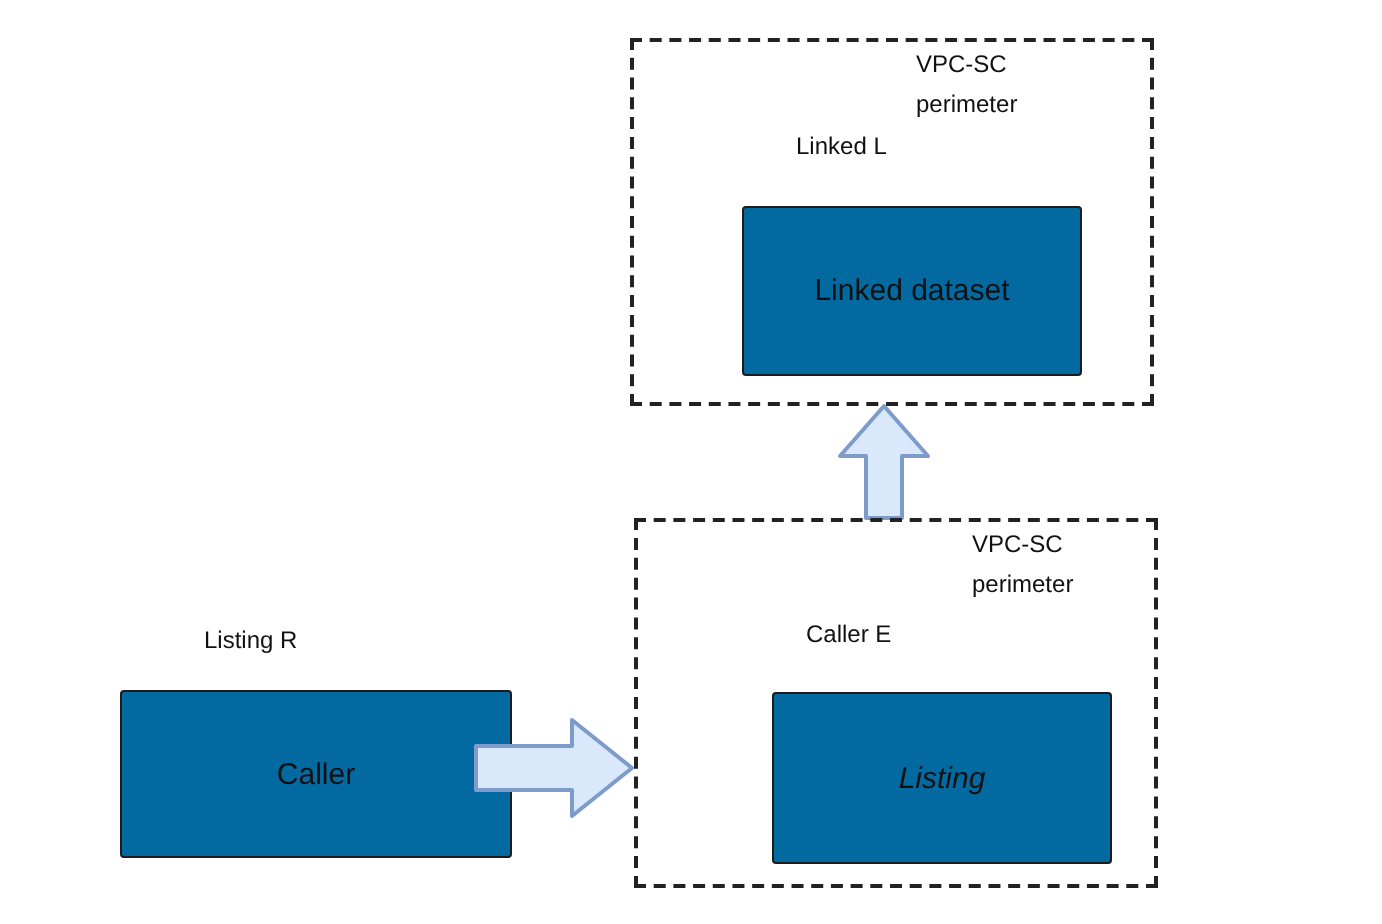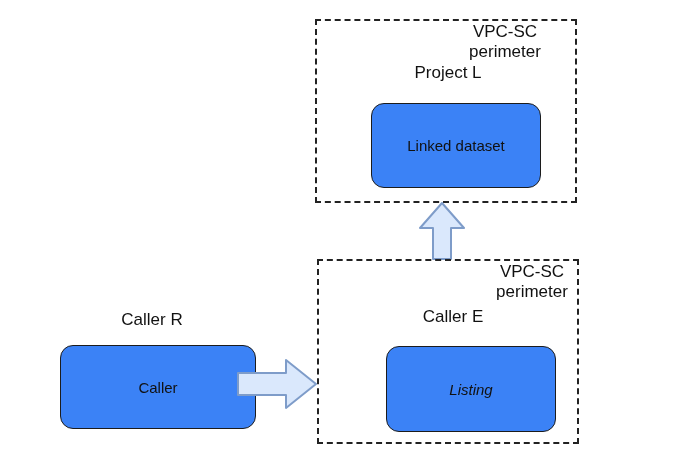--- a/index.html
+++ b/index.html
@@ -20,36 +20,36 @@
     position: absolute;
     border: 2px dashed #222222;
     box-sizing: border-box;
     background: transparent;
   }
   .perimeter-box.top    { left: 315px; top: 19px;  width: 262px; height: 184px; }
   .perimeter-box.bottom { left: 317px; top: 259px; width: 262px; height: 185px; }
 
   .label {
     position: absolute;
-    font-size: 17px;
+    font-size: 12px;
     line-height: 20px;
-    text-align: center;
+    text-align: left;
     white-space: pre;
   }
   .perimeter-label.top    { left: 458px; top: 22px;  width: 94px; }
   .perimeter-label.bottom { left: 486px; top: 262px; width: 92px; }
   .project-label.l { left: 398px; top: 63px;  width: 100px; }
   .project-label.e { left: 403px; top: 307px; width: 100px; }
   .project-label.r { left: 102px; top: 310px; width: 100px; }
 
   .node {
     position: absolute;
     border: 1.5px solid #1c1c1c;
-    border-radius: 13px;
-    background: #3b82f6;
+    border-radius: 2px;
+    background: #0369a1;
     box-sizing: border-box;
     display: flex;
     align-items: center;
     justify-content: center;
     font-size: 15px;
   }
   .node.linked-dataset { left: 371px; top: 103px; width: 170px; height: 85px; }
   .node.listing        { left: 386px; top: 346px; width: 170px; height: 86px; font-style: italic; }
   .node.caller         { left: 60px;  top: 345px; width: 196px; height: 84px; }
 
@@ -66,38 +66,38 @@
   .arrow.up    { left: 418px; top: 201px; }
 </style>
 </head>
 <body>
 
 <div class="canvas">
 
   <div class="perimeter-box top"></div>
   <div class="label perimeter-label top">VPC-SC
 perimeter</div>
-  <div class="label project-label l">Project L</div>
+  <div class="label project-label l">Linked L</div>
   <div class="node linked-dataset">
     <span>Linked dataset</span>
   </div>
 
   <svg class="arrow up" width="48" height="60" viewBox="0 0 48 60">
     <polygon points="24,2 46,27 33,27 33,58 15,58 15,27 2,27"></polygon>
   </svg>
 
   <div class="perimeter-box bottom"></div>
   <div class="label perimeter-label bottom">VPC-SC
 perimeter</div>
   <div class="label project-label e">Caller E</div>
   <div class="node listing">
     <span>Listing</span>
   </div>
 
-  <div class="label project-label r">Caller R</div>
+  <div class="label project-label r">Listing R</div>
   <div class="node caller">
     <span>Caller</span>
   </div>
 
   <svg class="arrow right" width="82" height="52" viewBox="0 0 82 52">
     <polygon points="2,15 50,15 50,2 80,26 50,50 50,37 2,37"></polygon>
   </svg>
 
 </div>
 

